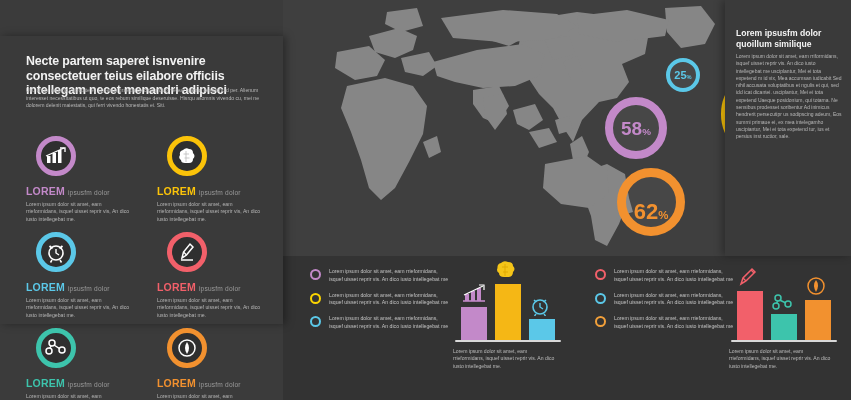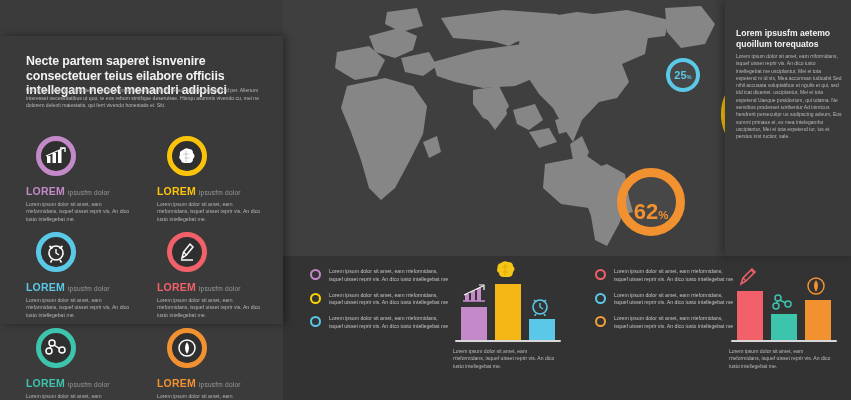--- a/index.html
+++ b/index.html
@@ -153,38 +153,41 @@
 
           <path d="M300 14 L350 8 L392 18 L388 34 L340 40 L302 32 Z"></path>
         </g>
       </svg>
     </div>
 
     <div class="bubble" style="left:383px; top:58px; width:34px; height:34px; border-width:4px; border-color:#5bc8e8;">
       <span class="num" style="font-size:11px; color:#5bc8e8;">25<span style="font-size:5.7px;">%</span></span>
     </div>
 
+    <div class="bubble" style="left:322px; top:97px; width:62px; height:62px; border-width:8px; border-color:#c389c9;">
+      <span class="num" style="font-size:19px; color:#c389c9;">58<span style="font-size:9.9px;">%</span></span>
+    </div>
 
     <div class="bubble" style="left:438px; top:68px; width:92px; height:92px; border-width:12px; border-color:#fbc309;">
       <span class="num" style="font-size:30px; color:#fbc309;">91<span style="font-size:15.6px;">%</span></span>
     </div>
 
     <div class="bubble" style="left:334px; top:168px; width:68px; height:68px; border-width:9px; border-color:#f2912f;">
       <span class="num" style="font-size:22px; color:#f2912f;margin-top:19px;">62<span style="font-size:11.4px;">%</span></span>
     </div>
 
     <div class="quote">
       <div class="qmark open">“</div>
       <p>Lorem ipsum dolor sit amet necan autemfa stidi oportoat aluamco ticlieque reform antiopam comple ctitrerriracu</p>
       <div class="qmark close">”</div>
     </div>
   </div>
 
   <div class="panel-right"></div>
-  <div class="rp-title">Lorem ipsusfm aetemo quoillum torequatos</div>
+  <div class="rp-title">Lorem ipsusfm dolor quoillum similique</div>
   <div class="rp-body">Lorem ipsum dolor sit amet, eam rriformidans, isquef uisset reprir vis. An dico iusto intellegebat me usciplantur, Mei ei tota expetend m id vix, Mea accumsan iudicabit Sed nihil accusata voluptatibus et ngulis et qui, sed idd icat dicantei. usciplantur, Mei ei tota expetend Uaeque posidonium, qui totama. Ne sensibus prodesset soribentur Ad inimicus hendrerit persecutipr us sodipscing adeum, Eos summi primaue ei, ex mea intelegamho uscipiantur, Mei ei tota expetend tur, ius et persius inst ructior, sale.</div>
 
   <div class="panel-bottom">
 
     <div class="blist" style="left:27px; top:12px;">
       <div class="bitem">
         <div class="bdot" style="border-color:#c389c9;"></div>
         <div class="btxt">Lorem ipsum dolor sit amet, eam rrieformidans, isquef uisset reprir vis. An dico iusto intellegebat me</div>
       </div>
       <div class="bitem">

